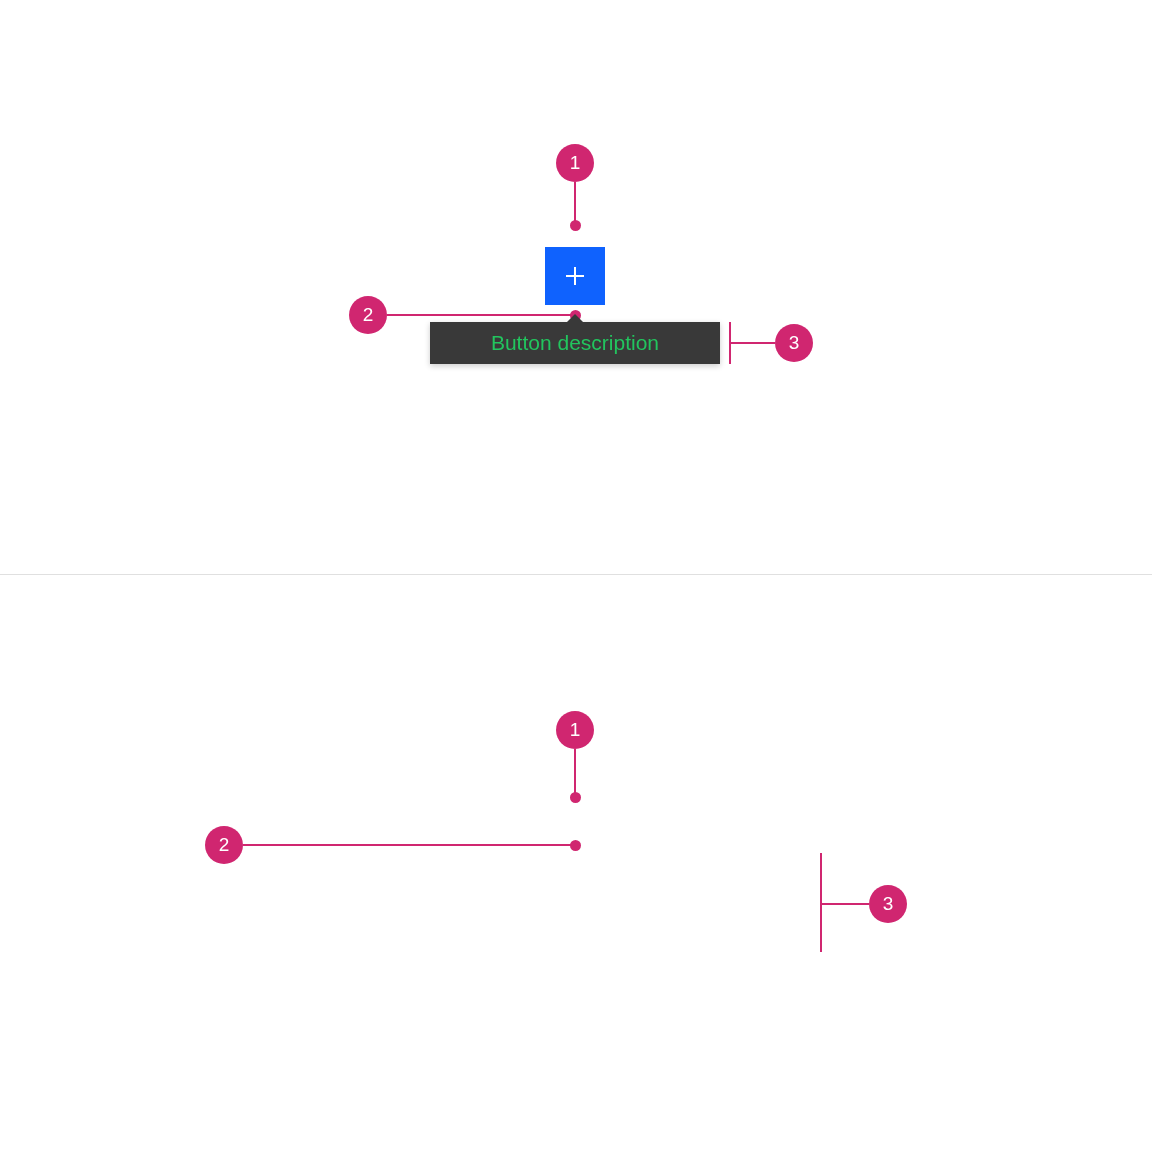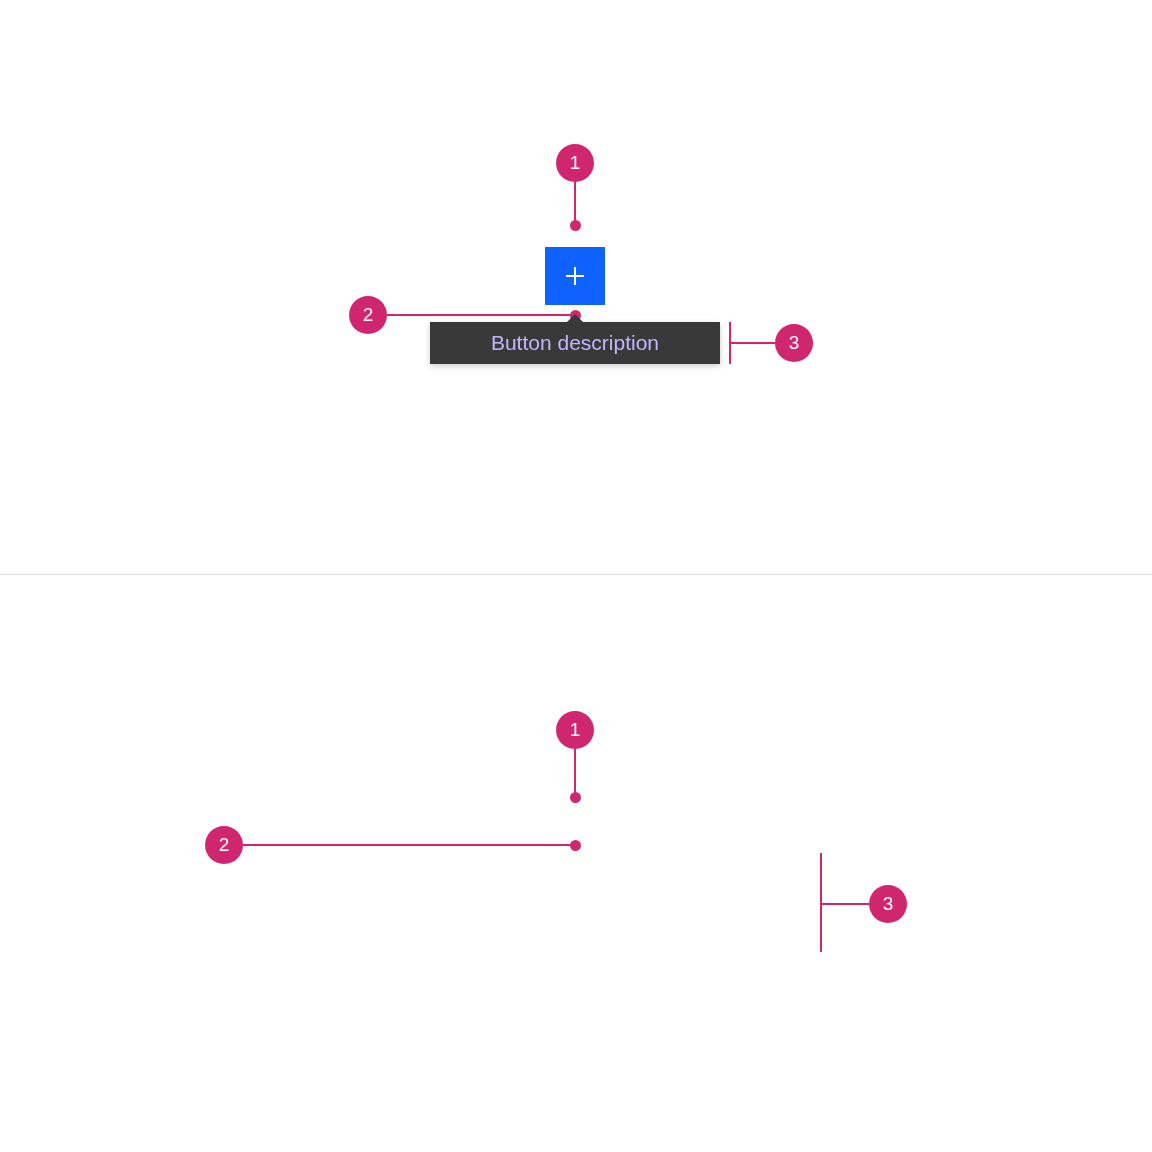--- a/index.html
+++ b/index.html
@@ -86,21 +86,21 @@
   .icon-button .plus::after {
     top:50%; left:0;
     height:2px; width:18px;
     transform:translateY(-50%);
   }
 
   
   .tooltip {
     position:absolute;
     background:#393939;
-    color:#c4b5fd;
+    color:#22c55e;
     box-shadow:0 2px 6px rgba(0,0,0,0.20);
   }
   .tooltip .caret {
     position:absolute;
     top:-8px; left:50%;
     transform:translateX(-50%);
     width:0; height:0;
     border-left:8px solid transparent;
     border-right:8px solid transparent;
     border-bottom:8px solid #393939;

